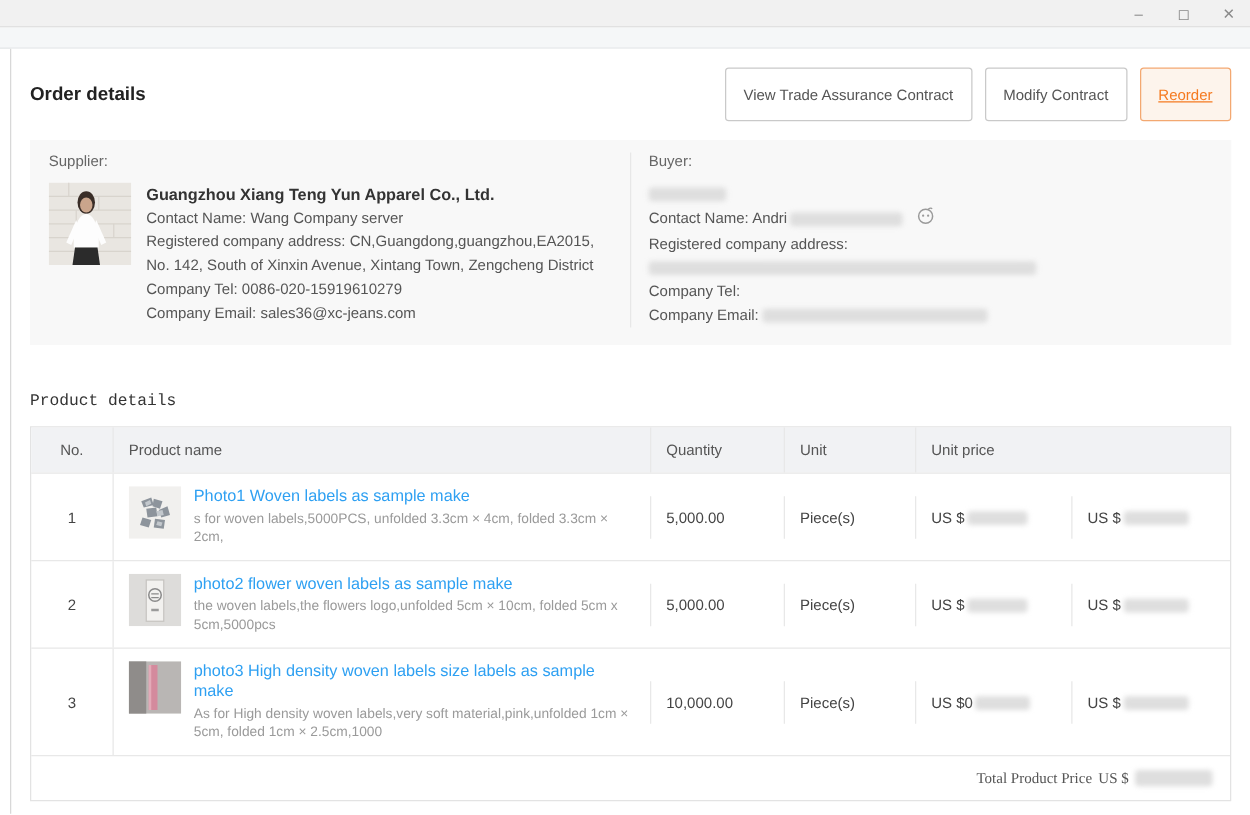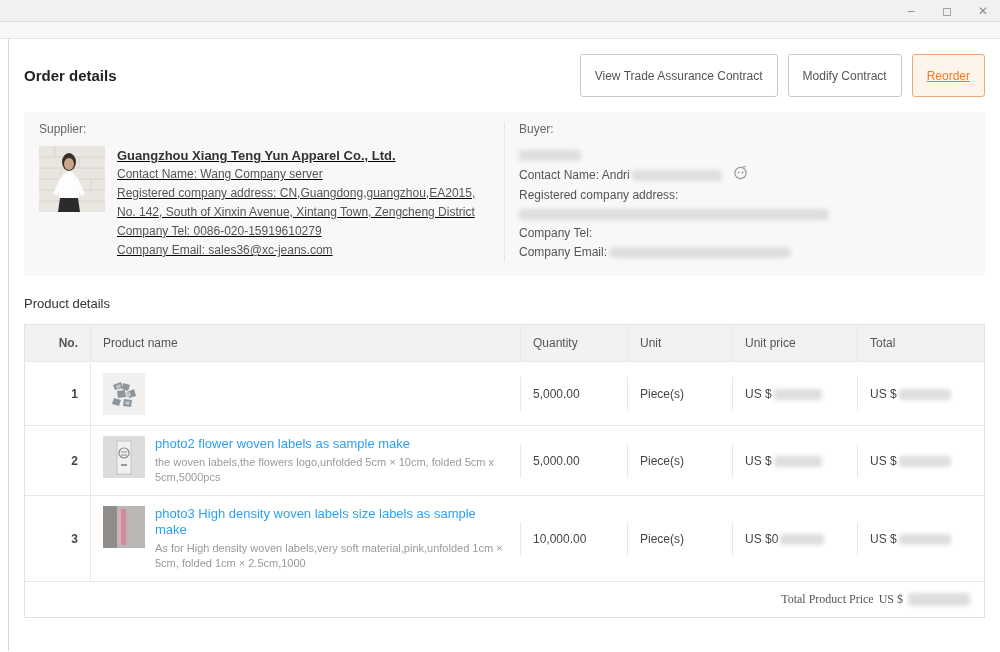--- a/index.html
+++ b/index.html
@@ -23,34 +23,34 @@
     font-size:12px; color:#555; display:flex; align-items:center; cursor:pointer; }
   .btn.orange { color:#f57a20; border-color:#f3a871; background:#fdf4ec;text-decoration:underline; }
 
   
   .panel { margin-top:15px; background:#f8f8f8; padding:10px 15px 14px; }
   .meta { font-size:11px; color:#777; display:flex; gap:28px; padding:2px 0 10px; }
   .cols { display:flex; }
   .col-sup { width:465px; }
   .col-buy { flex:1; border-left:1px solid #e7e7e7; padding-left:14px; }
   .seclab { font-size:12px; color:#666; margin-bottom:10px; }
-  .suprow { display:flex; gap:12px;text-decoration:underline; }
+  .suprow { display:flex; gap:12px; }
   .photo { width:66px; height:66px; flex:0 0 66px; }
   .lines { font-size:12px; color:#555; line-height:19px; }
   .lines .company { font-size:13px; font-weight:bold; color:#333; }
   .blur { display:inline-block; background:#dedede; border-radius:3px; filter:blur(2px);
     height:11px; vertical-align:middle; }
   .chaticon { display:inline-block; vertical-align:middle; margin-left:8px; cursor:pointer; }
 
   
-  .ptitle { font-size:13px; color:#333; margin-top:20px; }
+  .ptitle { font-size:13px; color:#333; margin-top:37px;font-family:Liberation Mono, monospace; }
   .ptable { margin-top:13px; border:1px solid #e3e3e3; }
   .trow { display:grid; grid-template-columns:65px 430px 107px 105px 125px 1fr; }
   .trow > div { border-left:1px solid #e8e8e8; padding:10px 12px; font-size:12px; color:#444; }
-  .trow > div:first-child { border-left:none; text-align:right;font-weight:bold; }
+  .trow > div:first-child { border-left:none; text-align:center; }
   .thead { background:#f1f2f4; }
   .thead > div { color:#555; padding:11px 12px; }
   .tbody { border-top:1px solid #e8e8e8; min-height:64px; align-items:center; }
   .cell-no { font-size:13px; }
   .prod { display:flex; gap:10px; align-items:flex-start; }
   .thumb { width:42px; height:42px; flex:0 0 42px; cursor:pointer; }
   .pname { font-size:13px; color:#2ea0f2; cursor:pointer; line-height:16px; }
   .pdesc { font-size:11px; color:#9a9a9a; line-height:15px; margin-top:3px; }
   .totalrow { border-top:1px solid #e8e8e8; height:36px; display:flex; align-items:center;
     justify-content:flex-end; padding-right:14px; font-size:12px; color:#555; gap:5px;font-family:Liberation Serif, serif; }
@@ -145,21 +145,20 @@
 
   <div class="ptitle">Product details</div>
 
   <div class="ptable">
     <div class="trow thead">
       <div>No.</div>
       <div>Product name</div>
       <div>Quantity</div>
       <div>Unit</div>
       <div>Unit price</div>
-      <div>Total</div>
     </div>
 
     <div class="trow tbody">
       <div class="cell-no">1</div>
       <div class="prod">
         <div class="thumb">
           <svg width="42" height="42" viewBox="0 0 42 42">
               <rect width="42" height="42" fill="#f1f0ee"></rect>
             <g fill="#8d949c">
                 <polygon points="10,12 18,9 20,15 12,17"></polygon>
@@ -169,20 +168,24 @@
                 <polygon points="11,25 18,27 16,33 9,31"></polygon>
                 <polygon points="21,26 29,27 28,34 20,33"></polygon>
               </g>
             <g fill="#c3c8cd">
                 <polygon points="13,13 17,11 18,14 14,16"></polygon>
                 <polygon points="22,20 27,19 28,23 23,24"></polygon>
                 <polygon points="23,28 27,29 26,32 22,31"></polygon>
               </g>
           </svg>
         </div>
+        <div>
+          <div class="pname">Photo1 Woven labels as sample make</div>
+          <div class="pdesc">s for woven labels,5000PCS, unfolded 3.3cm × 4cm, folded 3.3cm × 2cm,</div>
+        </div>
       </div>
       <div>5,000.00</div>
       <div>Piece(s)</div>
       <div><span>US $</span><span class="blur" style="width:48px; margin-left:2px;"></span></div>
       <div><span>US $</span><span class="blur" style="width:52px; margin-left:2px;"></span></div>
     </div>
 
     <div class="trow tbody">
       <div class="cell-no">2</div>
       <div class="prod">

